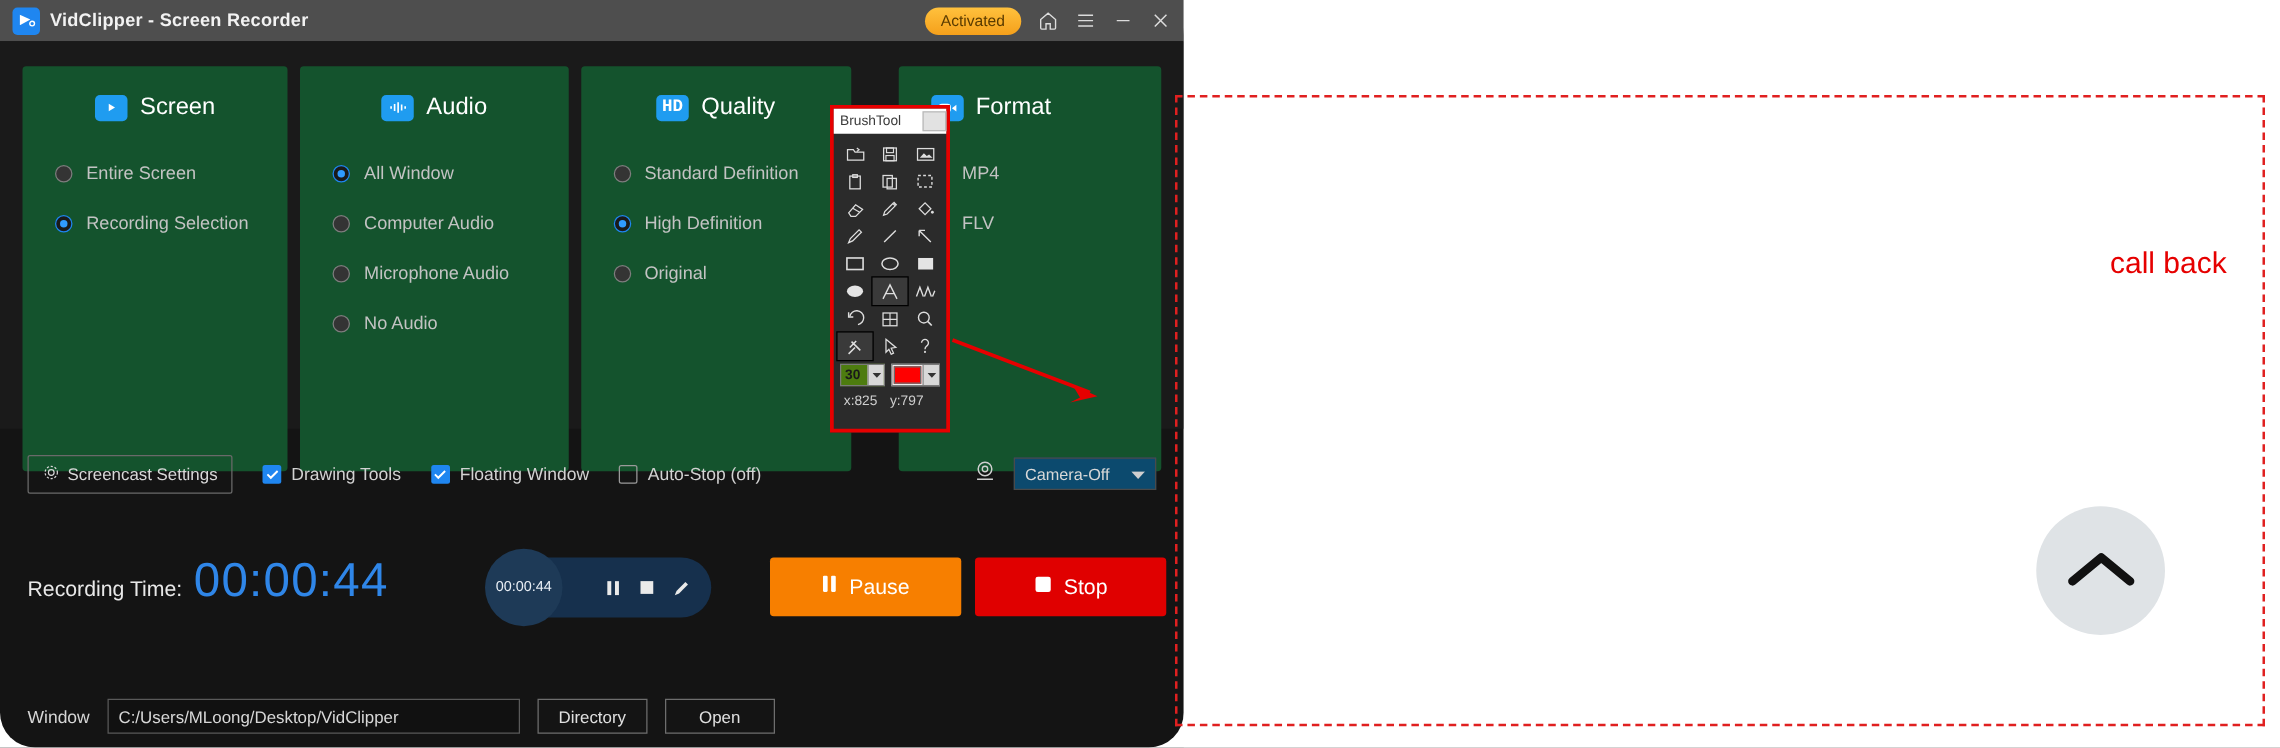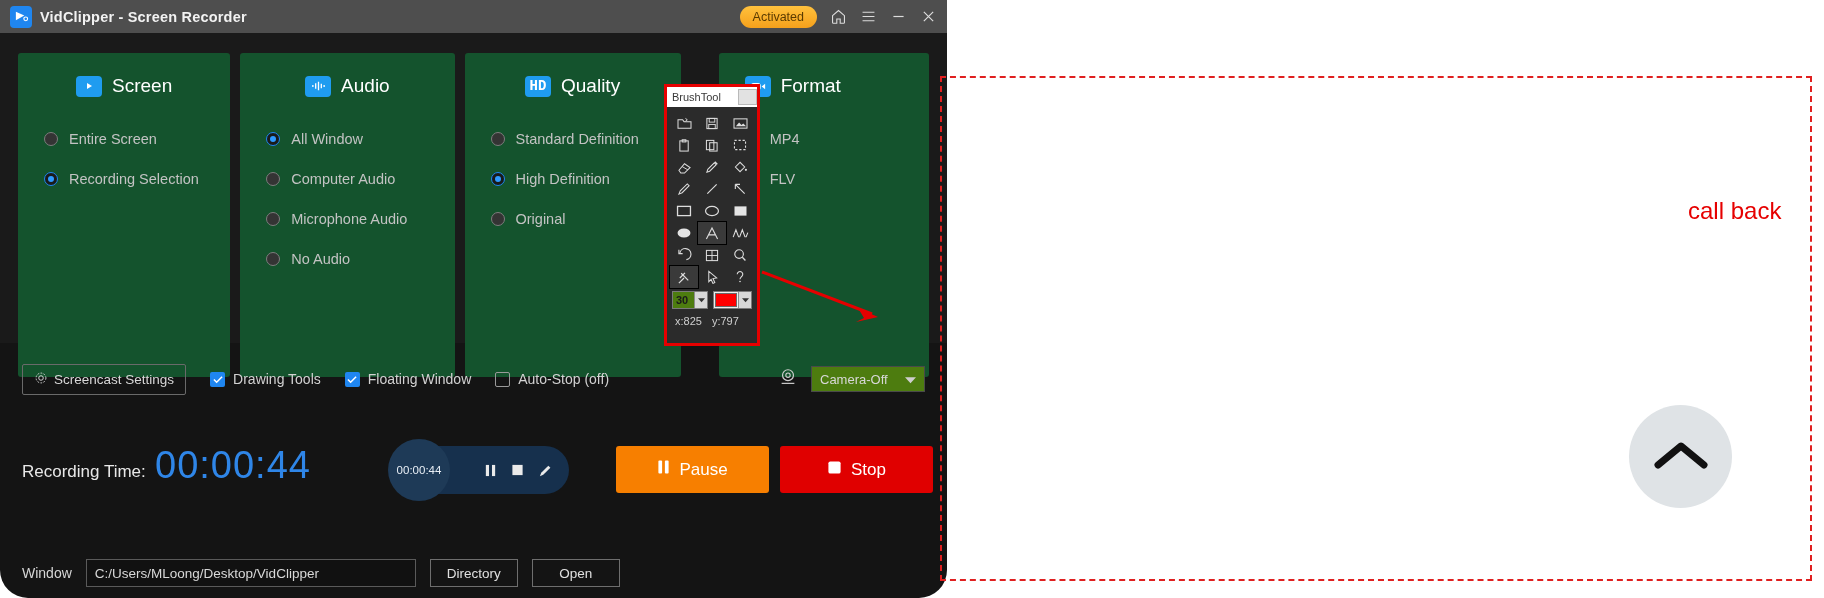--- a/index.html
+++ b/index.html
@@ -116,21 +116,21 @@
     padding: 6px 11px; border-radius: 2px; display: flex; align-items: center; gap: 6px;
     background: transparent;
   }
   .ck { display: flex; align-items: center; gap: 8px; color: #d2d2d2; font-size: 14px;
         margin-left: 24px; white-space: nowrap; }
   .ckbox { width: 15px; height: 15px; border-radius: 2px; background: #1f86f0;
            display: flex; align-items: center; justify-content: center; flex: none; }
   .ckbox.off { background: transparent; border: 1.4px solid #9a9a9a; }
   .cam-wrap { margin-left: auto; display: flex; align-items: center; gap: 13px; }
   .cam-sel {
-    width: 114px; height: 26px; background: #4d7c0f; border: 1px solid #4a4a4a;
+    width: 114px; height: 26px; background: #0c4a6e; border: 1px solid #4a4a4a;
     display: flex; align-items: center; padding: 0 8px; color: #d8d8d8; font-size: 13px;
   }
   .cam-sel .ar { margin-left: auto; }
 
   
   .recrow { position: absolute; left: 0; top: 430px; width: 947px; height: 100px; }
   .rec-label { position: absolute; left: 22px; top: 32px; color: #e8e8e8; font-size: 17px; }
   .rec-time { position: absolute; left: 155px; top: 14px; color: #2f86e8;
               font-size: 38px; letter-spacing: 1px; }
   .float-bubble {

